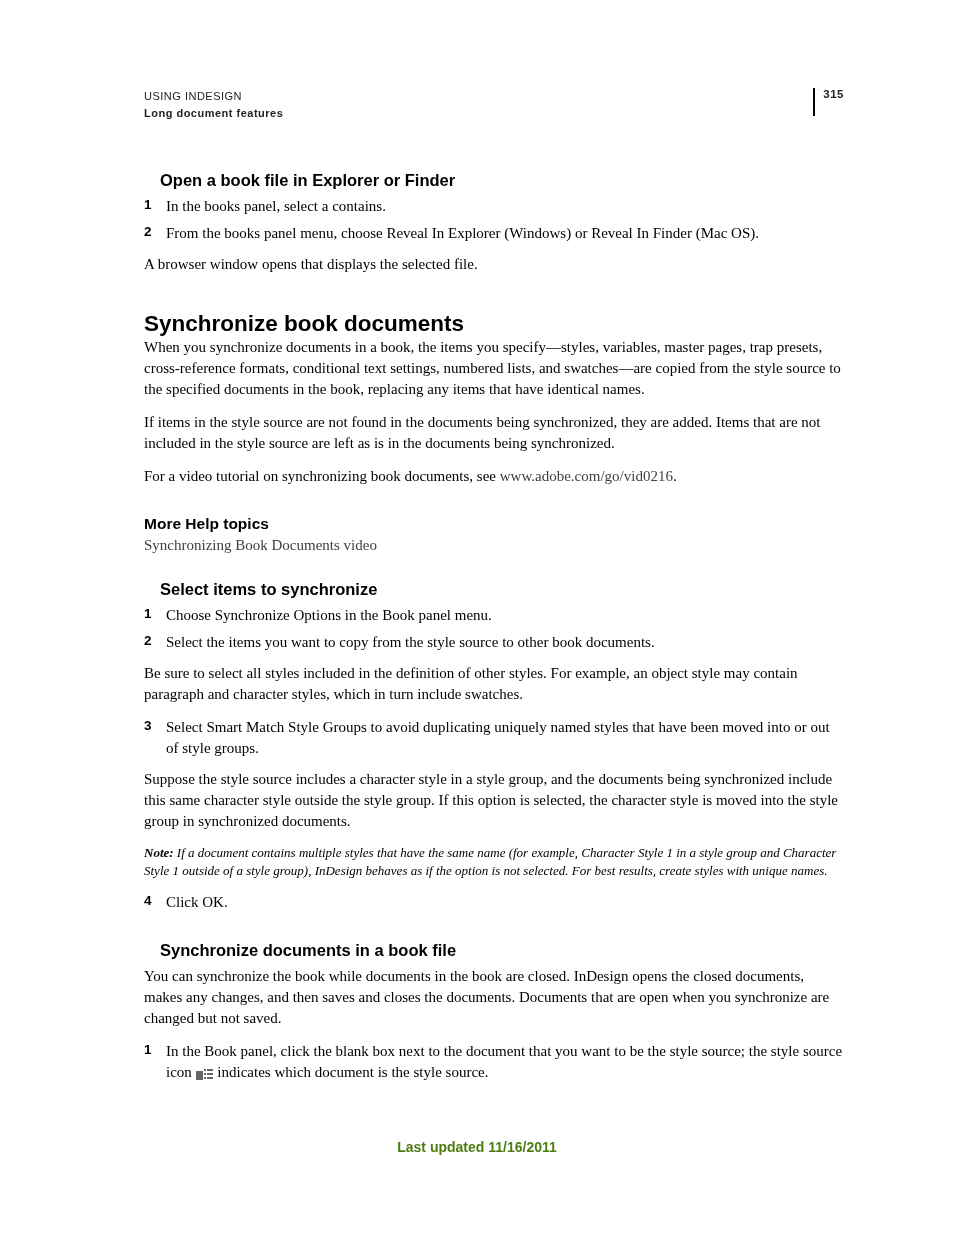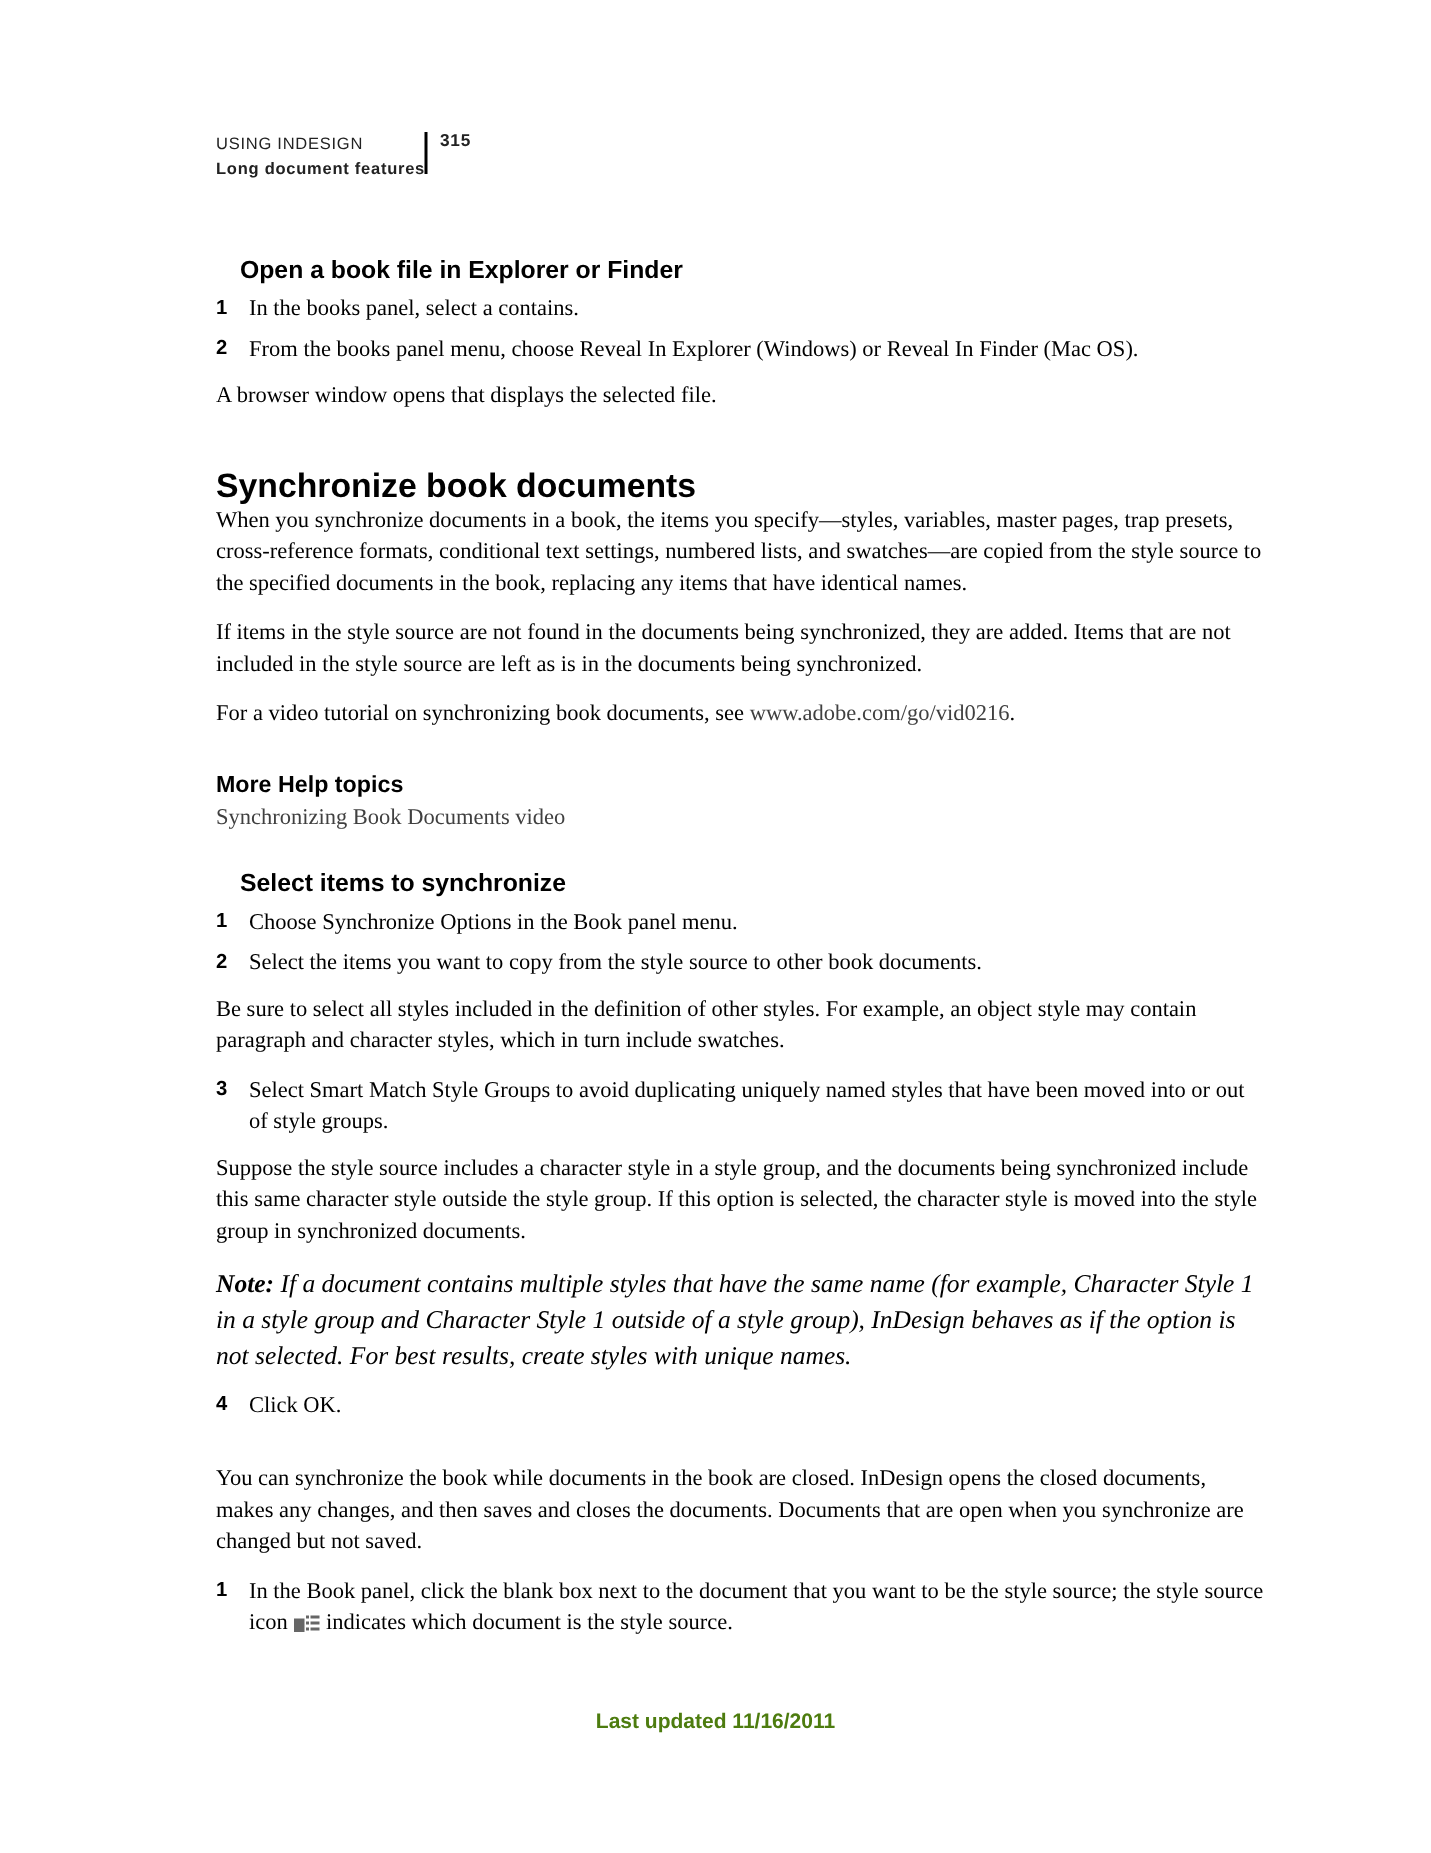--- a/index.html
+++ b/index.html
@@ -11,21 +11,21 @@
     width: 954px;
   }
   .page {
     padding: 88px 110px 60px 144px;
     box-sizing: border-box;
     position: relative;
     min-height: 1200px;
   }
   .header {
     display: flex;
-    justify-content: flex-start;
+    justify-content: space-between;
     align-items: flex-start;
     font-family: "Myriad Pro", "Segoe UI", Arial, sans-serif;
     font-size: 11px;
     letter-spacing: 0.5px;
     color: #222;
     margin-bottom: 50px;
   }
   .header-left { line-height: 1.5; }
   .header-title { font-weight: 400; text-transform: uppercase; }
   .header-sub { font-weight: 700; }
@@ -84,21 +84,21 @@
     font-family: "Myriad Pro", "Segoe UI", Arial, sans-serif;
     font-weight: 700;
     font-size: 15.5px;
     margin: 28px 0 4px 0;
   }
   .help-link {
     font-size: 15px;
     margin: 0 0 26px 0;
   }
   .note {
-    font-size: 17px;
+    font-size: 13px;
     line-height: 1.4;
     font-style: italic;
     margin: 0 0 12px 0;
   }
   .note-label { font-weight: 700; font-style: italic; }
   .footer {
     position: absolute;
     bottom: 45px;
     left: 0;
     right: 0;
@@ -160,20 +160,21 @@
   <p class="body">Suppose the style source includes a character style in a style group, and the documents being synchronized include this same character style outside the style group. If this option is selected, the character style is moved into the style group in synchronized documents.</p>
   <p class="note">
     <span class="note-label">Note:</span><span> If a document contains multiple styles that have the same name (for example, Character Style 1 in a style group and Character Style 1 outside of a style group), InDesign behaves as if the option is not selected. For best results, create styles with unique names.</span>
   </p>
   <ol class="steps" start="4" style="counter-reset: step 3;">
     <li>Click OK.</li>
   </ol>
 
   <div class="spacer-md"></div>
 
+  <h3 class="subhead">Synchronize documents in a book file</h3>
   <p class="body">You can synchronize the book while documents in the book are closed. InDesign opens the closed documents, makes any changes, and then saves and closes the documents. Documents that are open when you synchronize are changed but not saved.</p>
   <ol class="steps">
     <li>
       <span>In the Book panel, click the blank box next to the document that you want to be the style source; the style source icon </span><span class="inline-icon"><svg viewBox="0 0 18 14" width="18" height="14">
             <rect x="0" y="3" width="7" height="9" fill="#666"></rect>
             <rect x="8" y="1" width="2" height="2" fill="#666"></rect>
             <rect x="11" y="1" width="6" height="2" fill="#666"></rect>
             <rect x="8" y="5" width="2" height="2" fill="#666"></rect>
             <rect x="11" y="5" width="6" height="2" fill="#666"></rect>
             <rect x="8" y="9" width="2" height="2" fill="#666"></rect>

